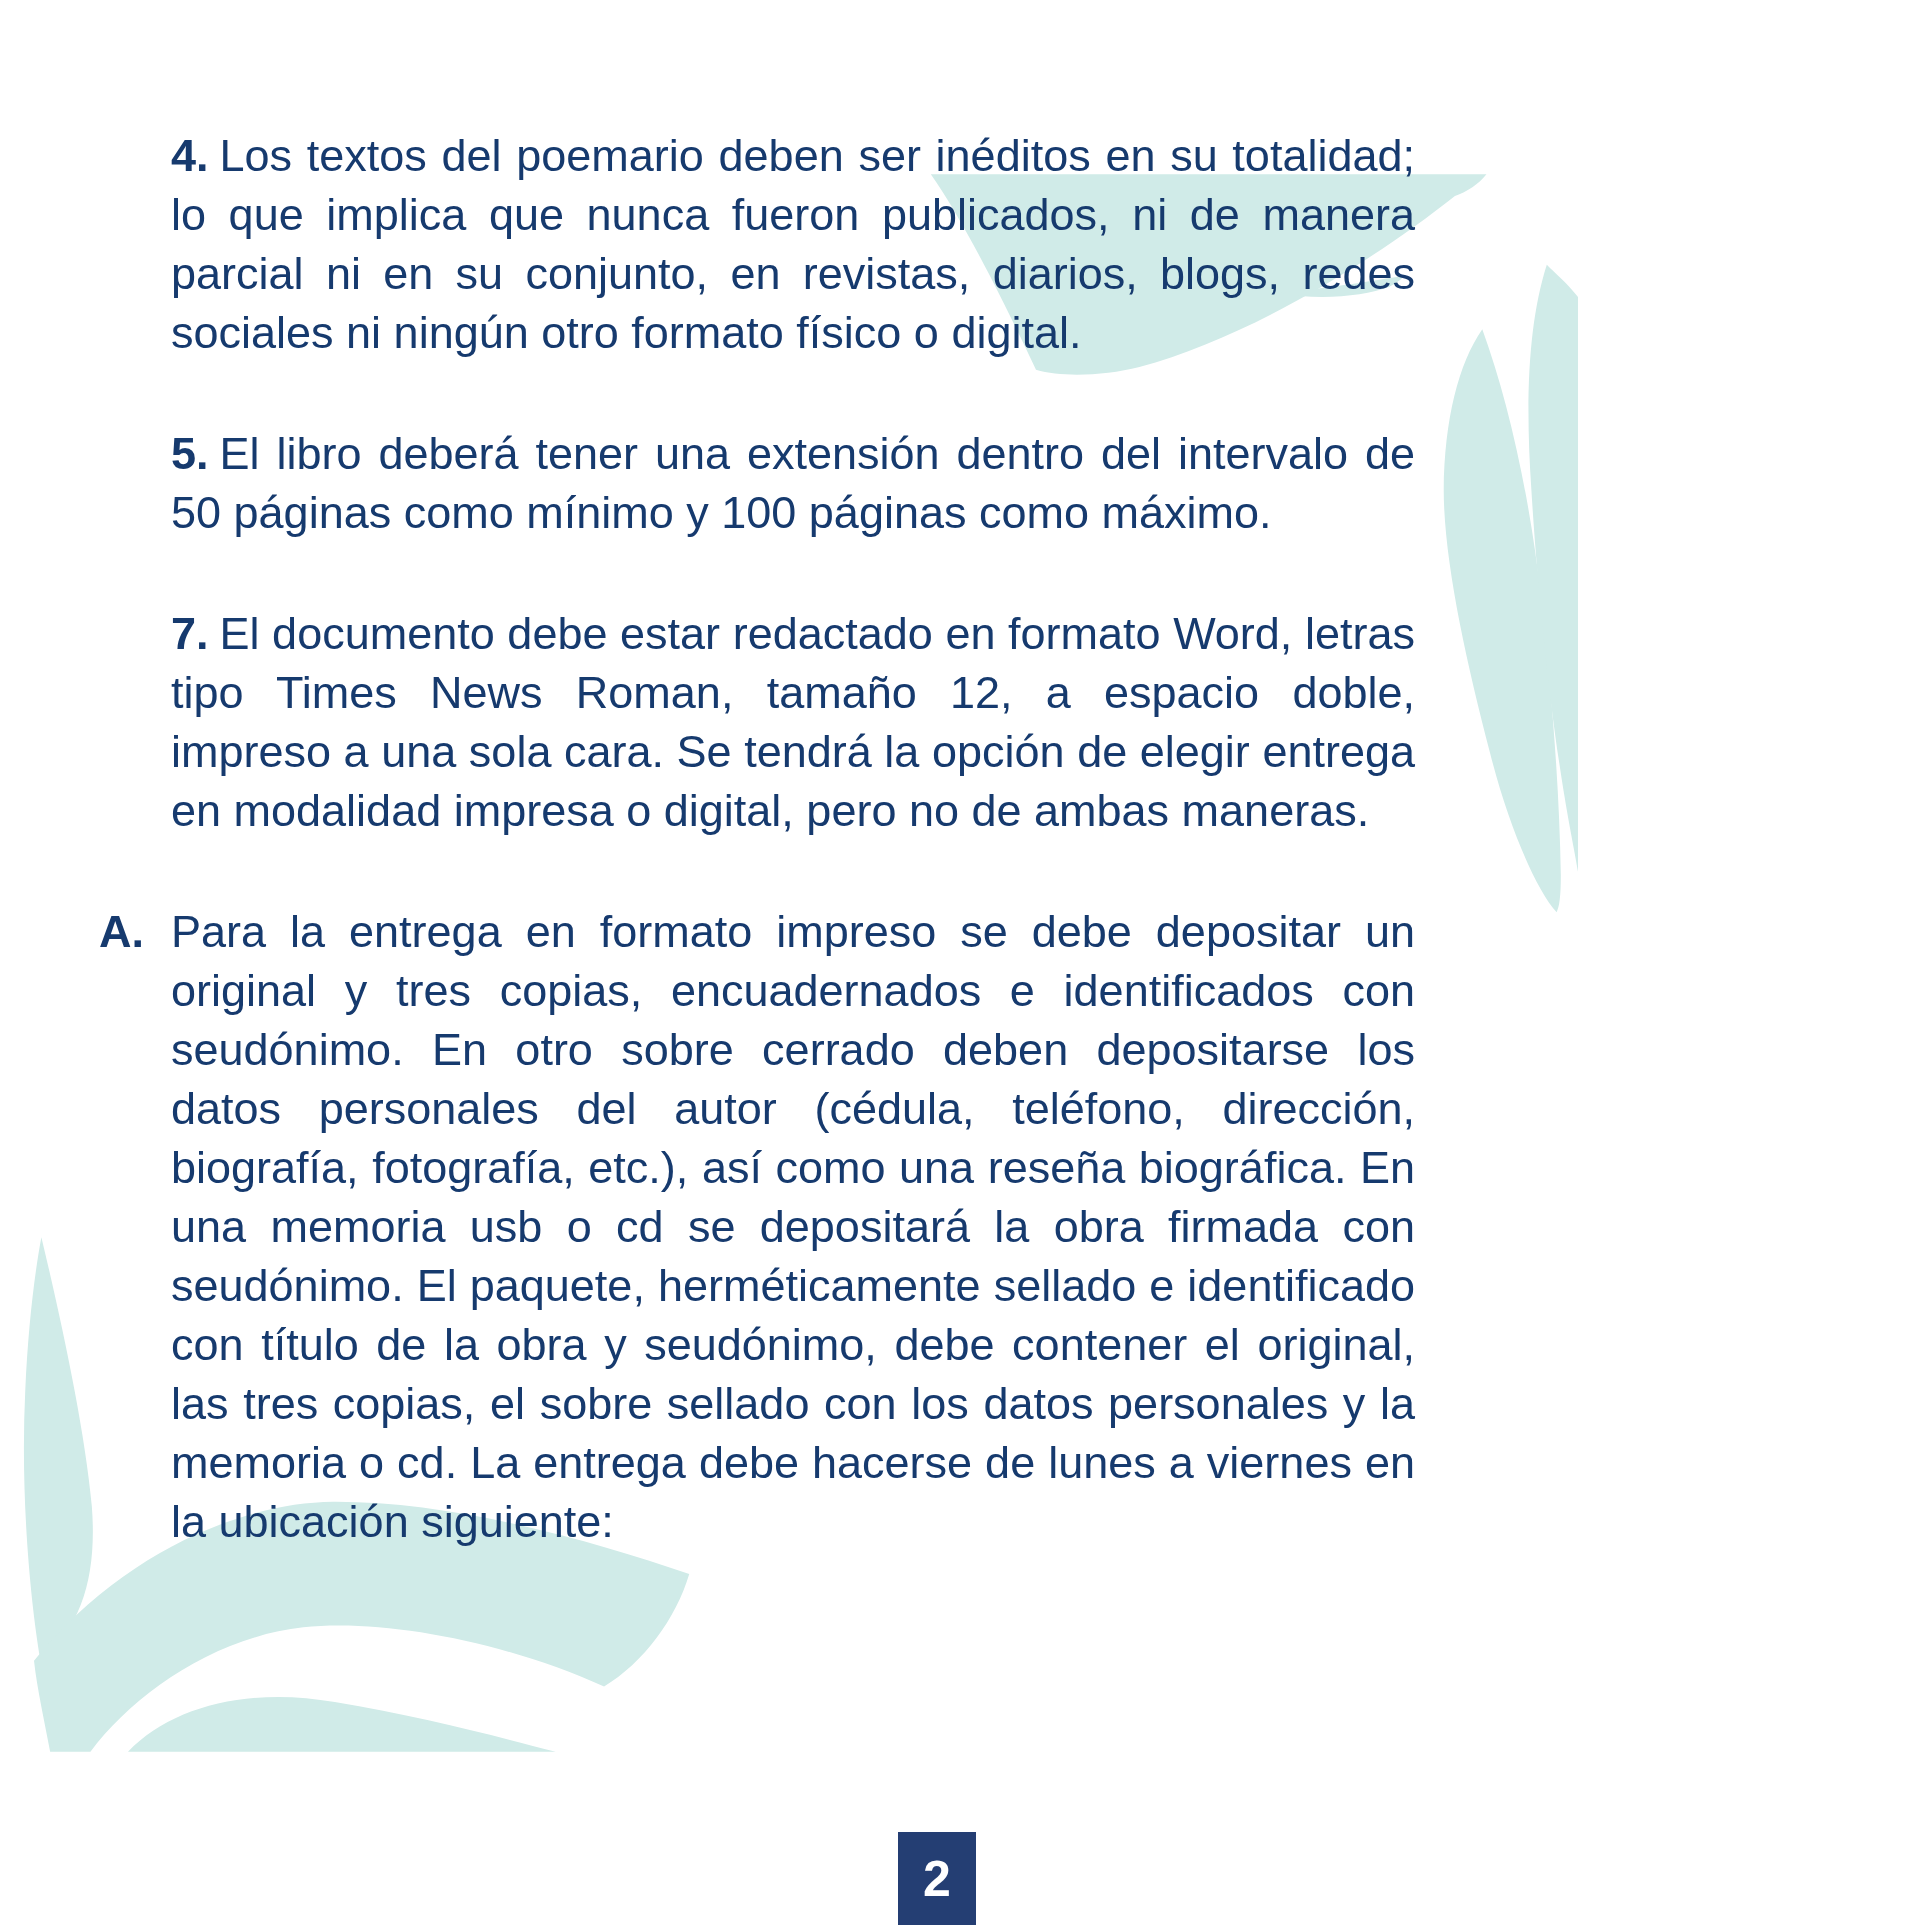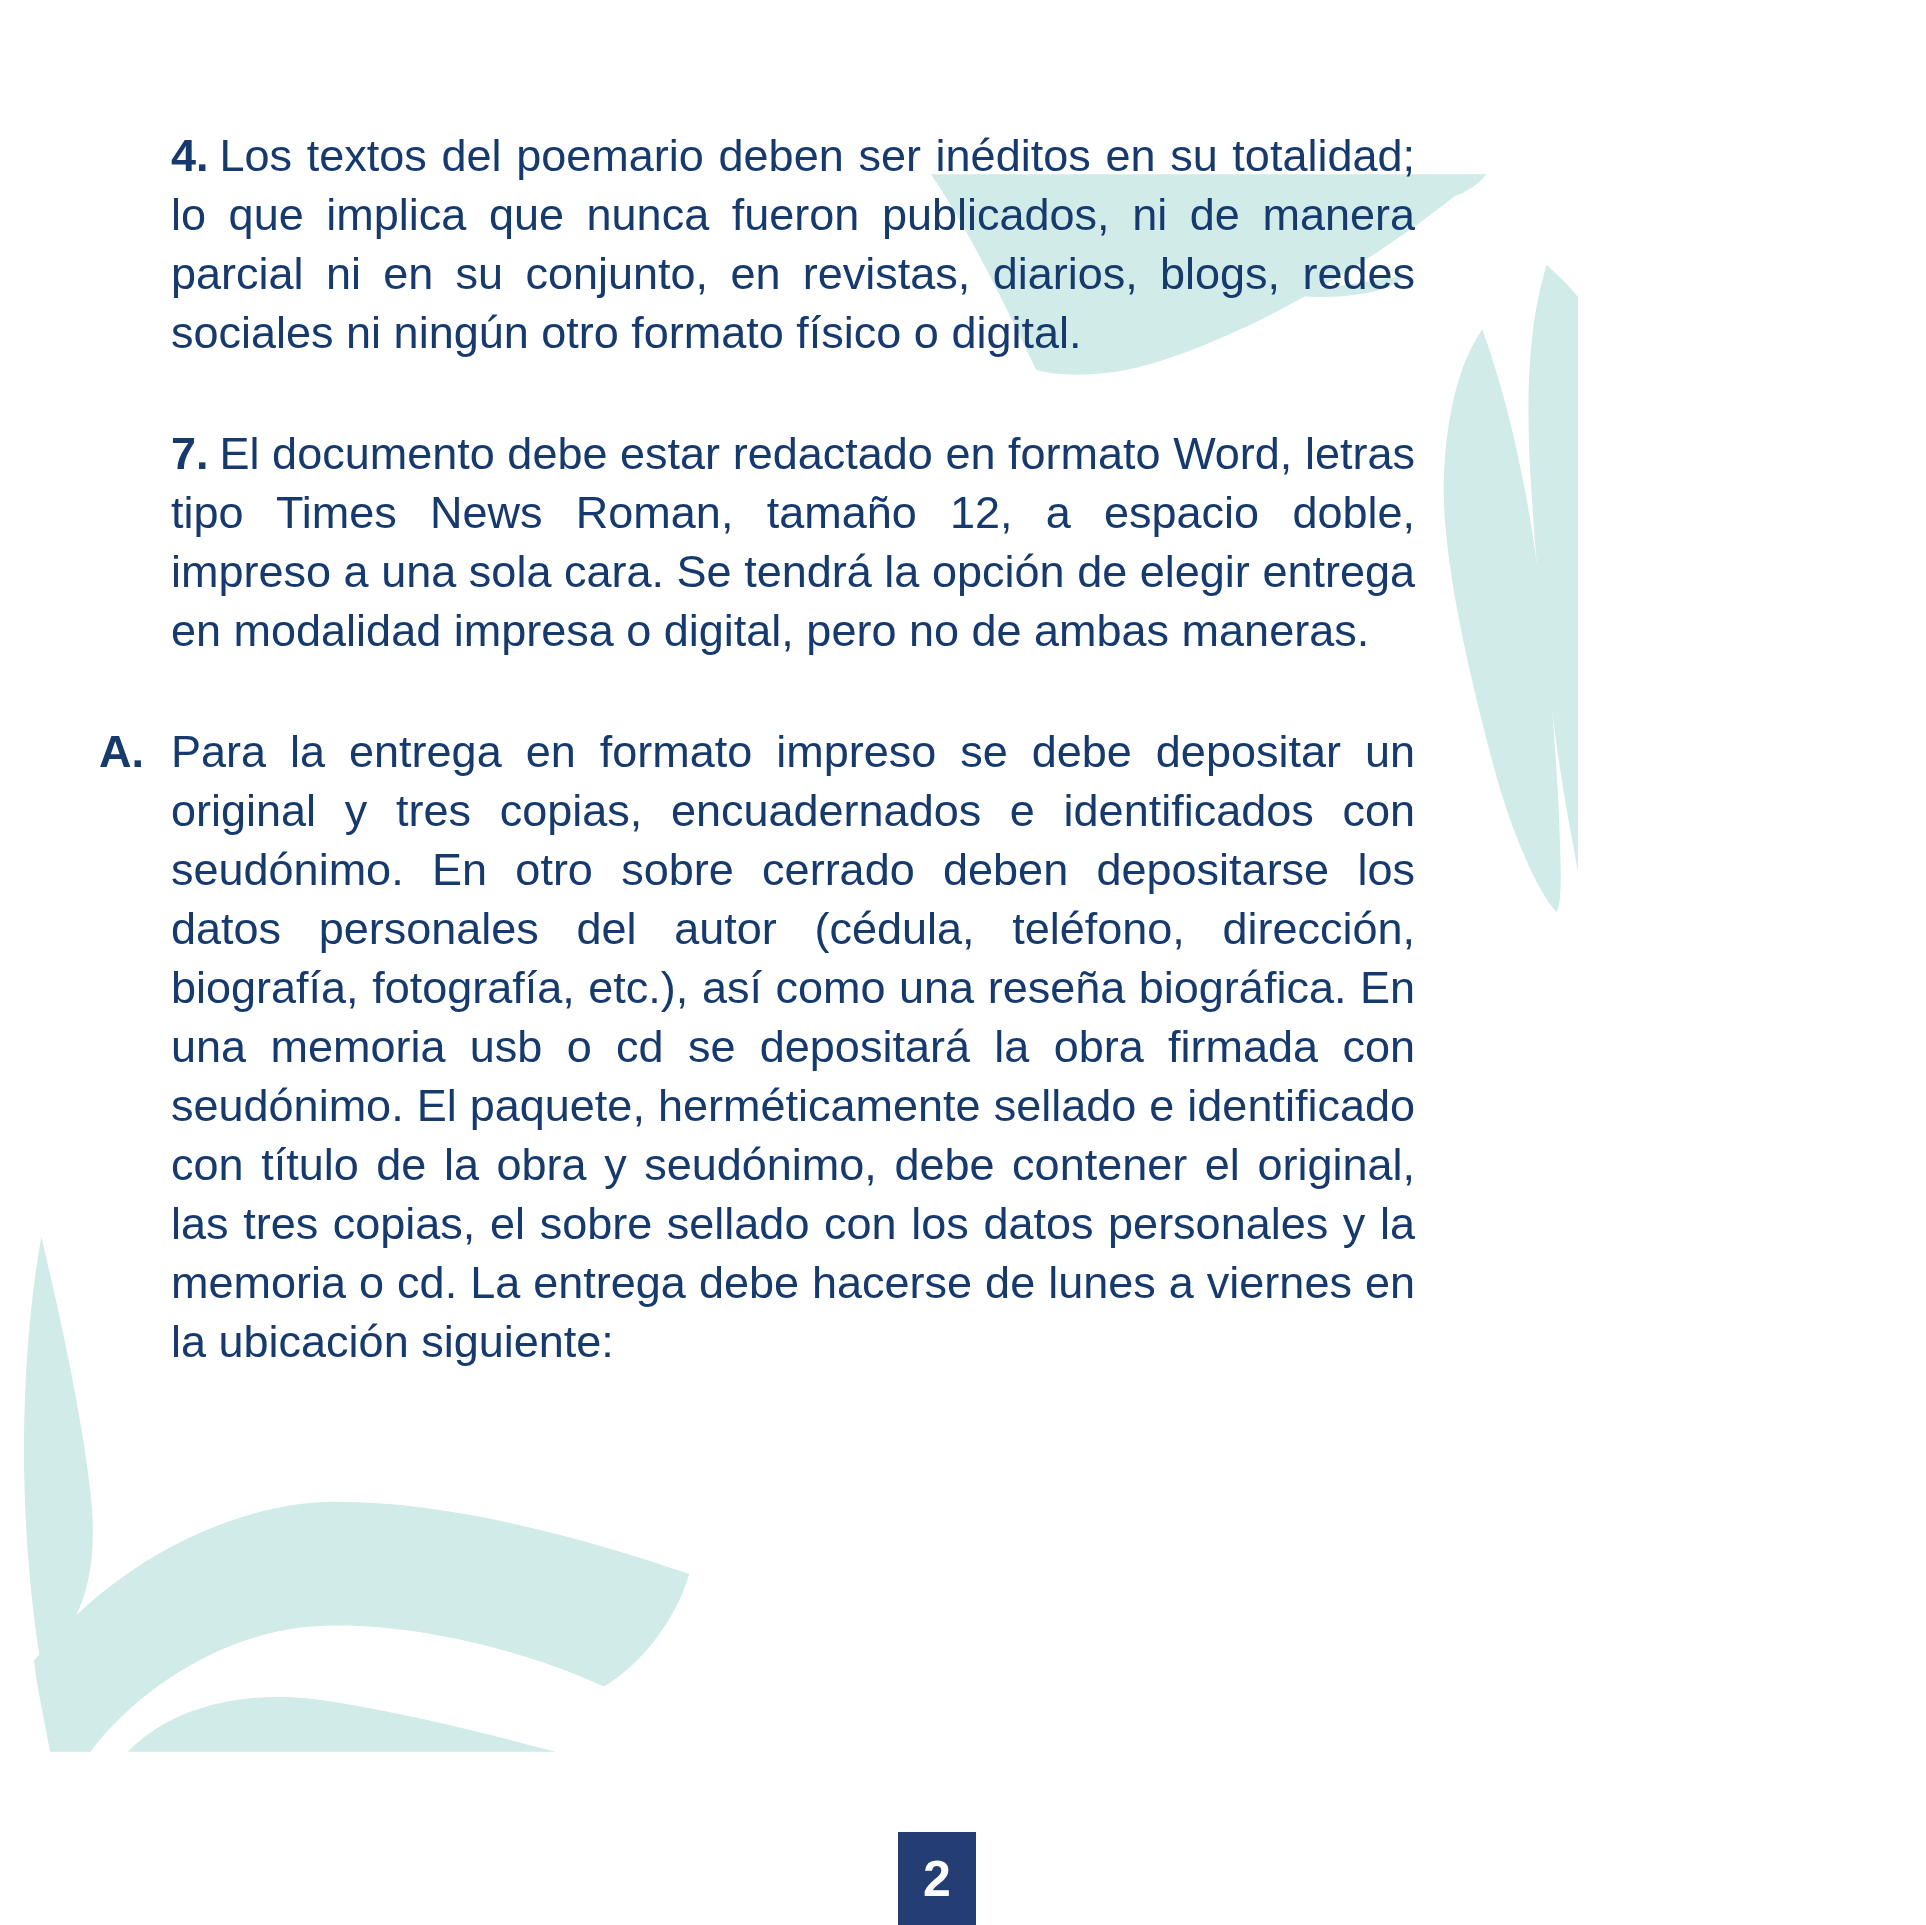--- a/index.html
+++ b/index.html
@@ -116,20 +116,21 @@
          C 127,4412 106,4322 97,4240 Z"></path>
 
     <path fill="#d0ebe8" d="M 365,4500
          C 490,4368 715,4315 955,4358
          C 1205,4400 1425,4458 1585,4500 Z"></path>
   </svg>
 
   <div class="content">
     <p><strong>4.</strong><span>Los textos del poemario deben ser inéditos en su totalidad; lo que implica que nunca fueron publicados, ni de manera parcial ni en su conjunto, en revistas, diarios, blogs, redes sociales ni ningún otro formato físico o digital.</span></p>
 
+    <p><strong>5.</strong><span>El libro deberá tener una extensión dentro del intervalo de 50 páginas como mínimo y 100 páginas como máximo.</span></p>
 
 
     <p><strong>7.</strong><span>El documento debe estar redactado en formato Word, letras tipo Times News Roman, tamaño 12, a espacio doble, impreso a una sola cara. Se tendrá la opción de elegir entrega en modalidad impresa o digital, pero no de ambas maneras.</span></p>
 
     <p class="item-a"><strong class="item-label">A.</strong><span>Para la entrega en formato impreso se debe depositar un original y tres copias, encuadernados e identificados con seudónimo. En otro sobre cerrado deben depositarse los datos personales del autor (cédula, teléfono, dirección, biografía, fotografía, etc.), así como una reseña biográfica. En una memoria usb o cd se depositará la obra firmada con seudónimo. El paquete, herméticamente sellado e identificado con título de la obra y seudónimo, debe contener el original, las tres copias, el sobre sellado con los datos personales y la memoria o cd. La entrega debe hacerse de lunes a viernes en la ubicación siguiente:</span></p>
   </div>
 
   <div class="page-number-box">
     <span>2</span>
   </div>

